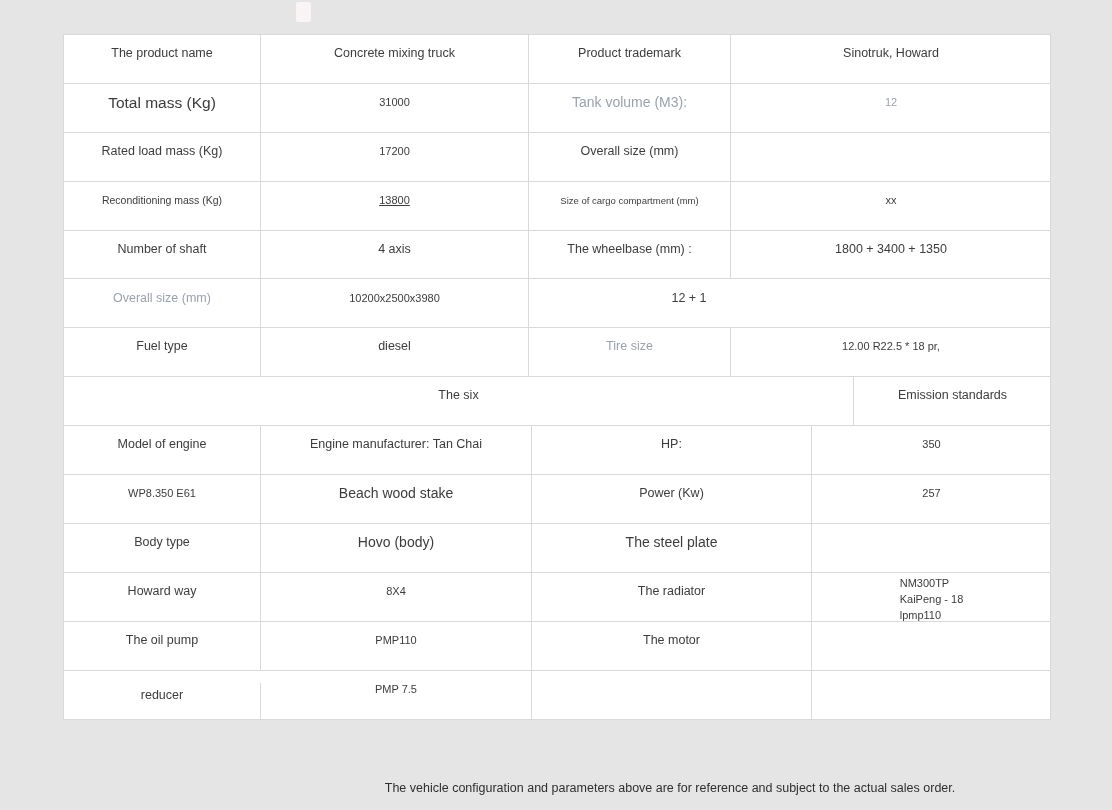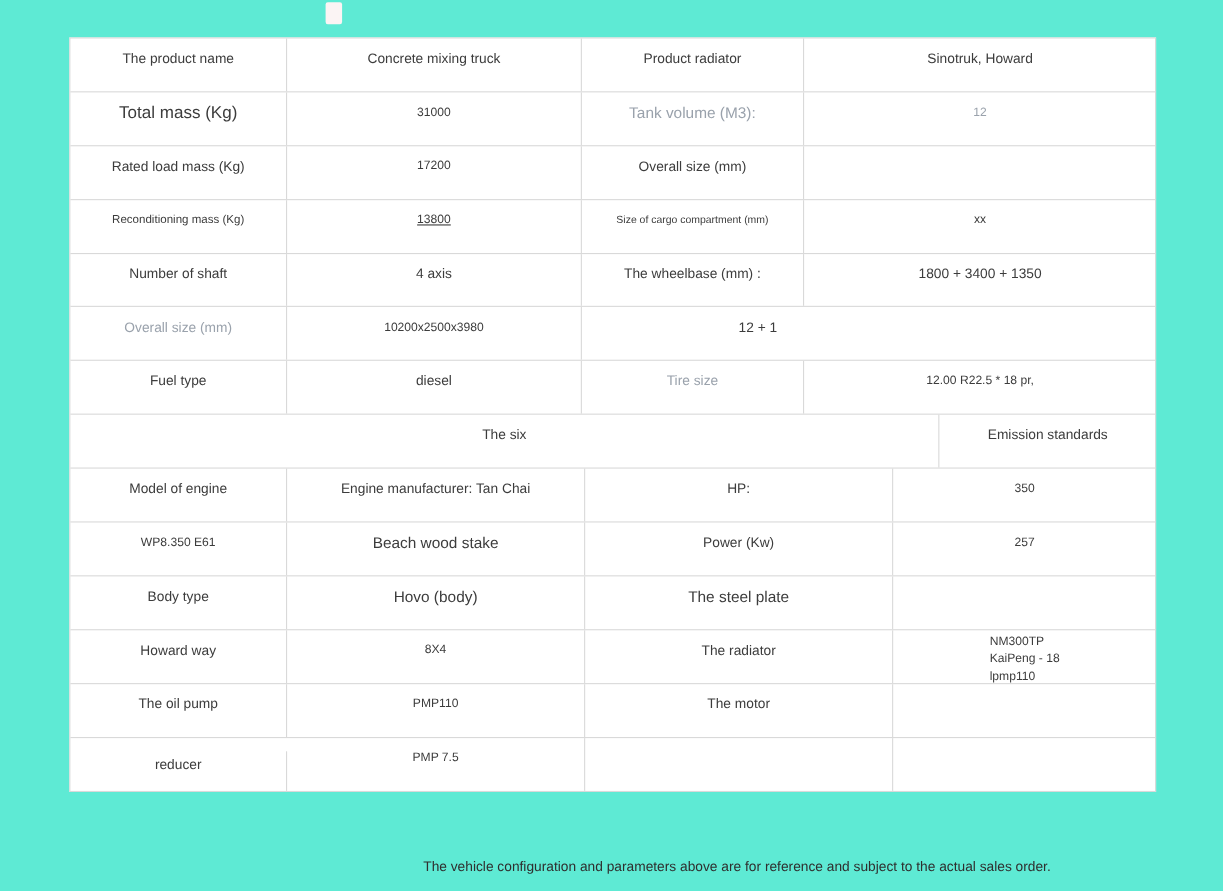--- a/index.html
+++ b/index.html
@@ -4,21 +4,21 @@
 <style>
   * { margin:0; padding:0; box-sizing:border-box; }
   html,body { background:#ffffff; }
   body {
     width:1112px; height:810px;
     font-family:"Liberation Sans", sans-serif;
     color:#3c3c3c;
     position:relative;
     overflow:hidden;
   }
-  .page { position:absolute; inset:0; background:#5eead4;padding-left:36px; }
+  .page { position:absolute; inset:0; background:#e5e5e5;padding-left:36px; }
 
   .artifact {
     position:absolute; left:296px; top:2px; width:15px; height:20px;
     background:#fbf4f4; border-radius:2px;
   }
 
   .spec-table {
     position:absolute; left:63px; top:34px; width:988px;
     border:1px solid #d9d9d9;
     background:#ffffff;
@@ -61,21 +61,21 @@
 </head>
 <body>
 
 <div class="page">
   <div class="artifact"></div>
 
   <div class="spec-table">
       <div class="trow">
         <div class="tcell m" style="width: 197px; flex: 0 0 197px;">The product name</div>
         <div class="tcell m" style="width: 268px; flex: 0 0 268px;">Concrete mixing truck</div>
-        <div class="tcell m" style="width: 202px; flex: 0 0 202px;">Product radiator</div>
+        <div class="tcell m" style="width: 202px; flex: 0 0 202px;">Product trademark</div>
         <div class="tcell m" style="width: 320px; flex: 0 0 320px;">Sinotruk, Howard</div>
       </div>
       <div class="trow">
         <div class="tcell xl" style="width: 197px; flex: 0 0 197px;">Total mass (Kg)</div>
         <div class="tcell sm" style="width: 268px; flex: 0 0 268px;">31000</div>
         <div class="tcell l muted" style="width: 202px; flex: 0 0 202px;">Tank volume (M3):</div>
         <div class="tcell sm muted" style="width: 320px; flex: 0 0 320px;">12</div>
       </div>
       <div class="trow">
         <div class="tcell m" style="width: 197px; flex: 0 0 197px;">Rated load mass (Kg)</div>

